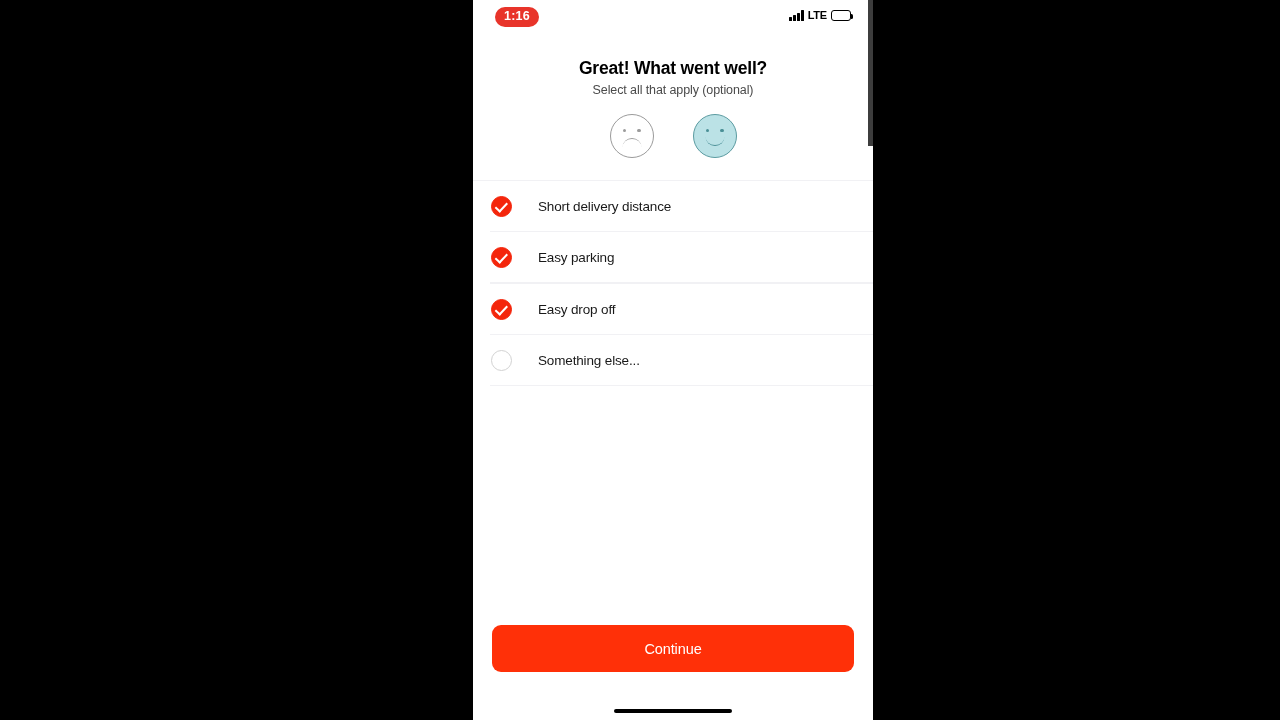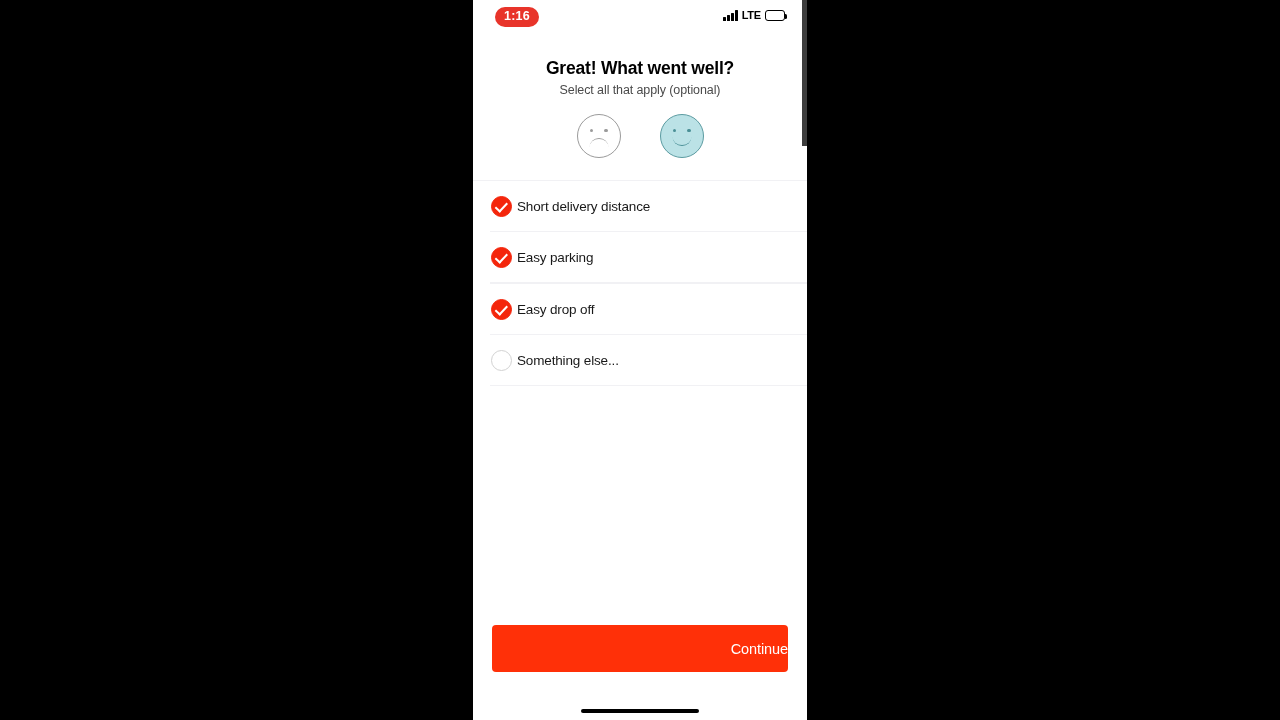--- a/index.html
+++ b/index.html
@@ -17,21 +17,21 @@
     width: 1280px;
     height: 720px;
     background: #000000;
   }
 
   
   #phone {
     position: absolute;
     left: 473px;
     top: 0;
-    width: 334px;
+    width: 400px;
     height: 720px;
     background: #ffffff;
     overflow: hidden;
   }
 
   
   .statusbar {
     position: relative;
     height: 40px;
     width: 100%;
@@ -220,46 +220,45 @@
     left: 6px;
     top: 3.2px;
     width: 5px;
     height: 9.5px;
     border: solid #ffffff;
     border-width: 0 2.1px 2.1px 0;
     transform: rotate(43deg);
   }
 
   .option-label {
-    margin-left: 5px;
+    margin-left: 26px;
     font-size: 13.5px;
     color: #191919;
     letter-spacing: -0.15px;
   }
 
   
   .cta-wrap {
     position: absolute;
     left: 0;
     right: 0;
     bottom: 48px;
     padding: 0 19px;
   }
   .cta-button {
     width: 100%;
     height: 47px;
     background: #ff3008;
     color: #ffffff;
     border: none;
-    border-radius: 4px;
+    border-radius: 9px;
     font-family: "Liberation Sans", sans-serif;
     font-size: 14.5px;
     letter-spacing: -0.1px;
     cursor: pointer;
-    text-align: right;
   }
 
   
   .home-indicator {
     position: absolute;
     left: 50%;
     transform: translateX(-50%);
     bottom: 7px;
     width: 118px;
     height: 4.5px;

